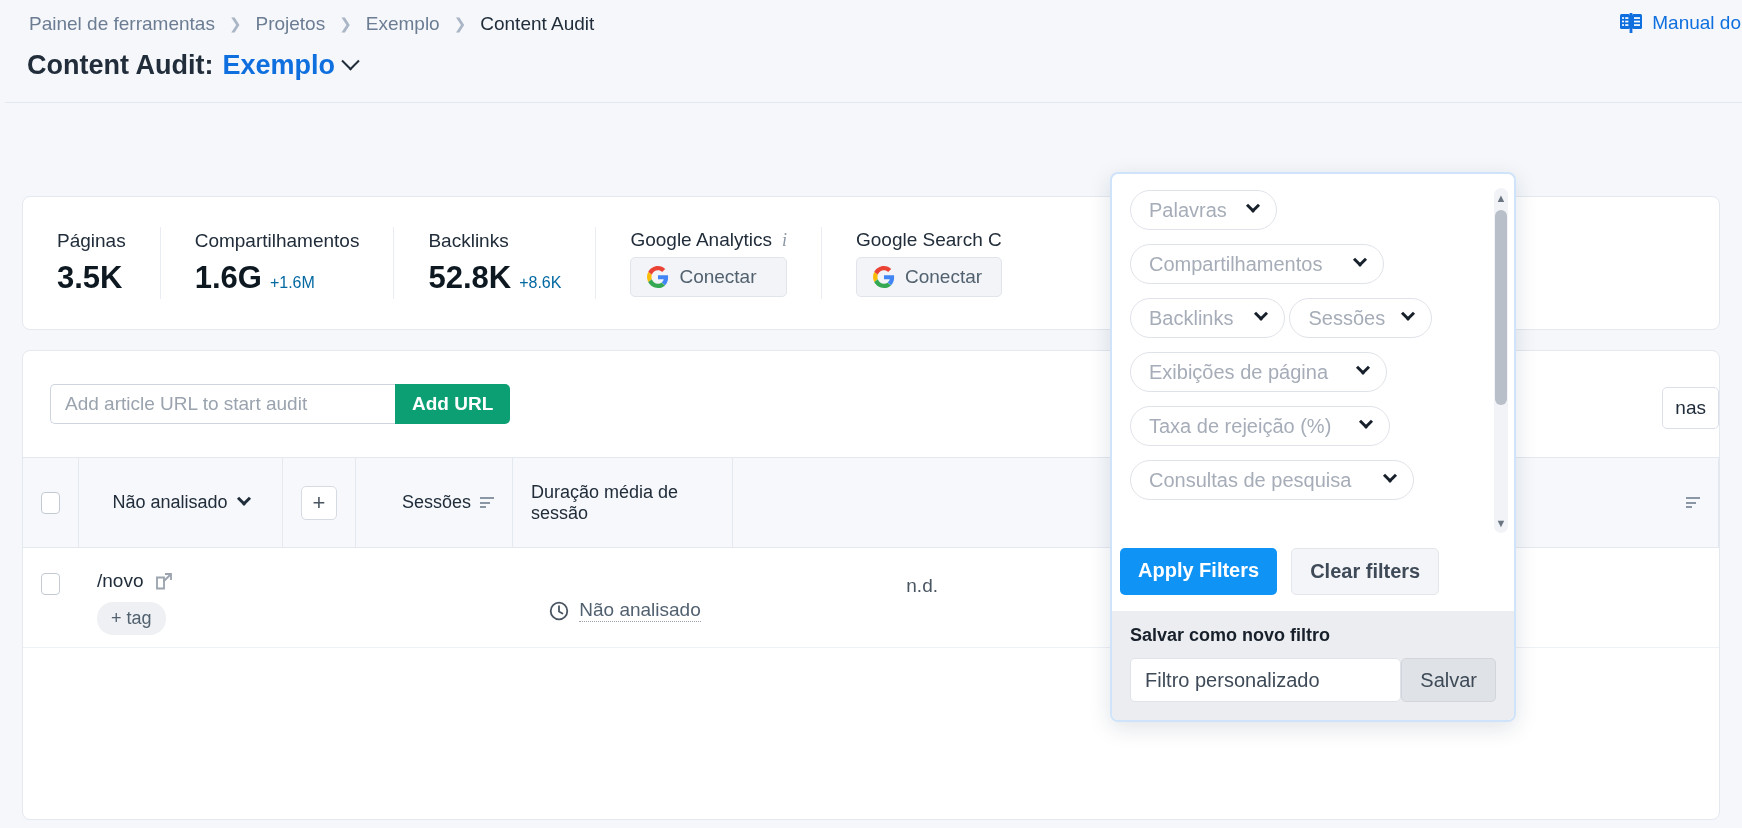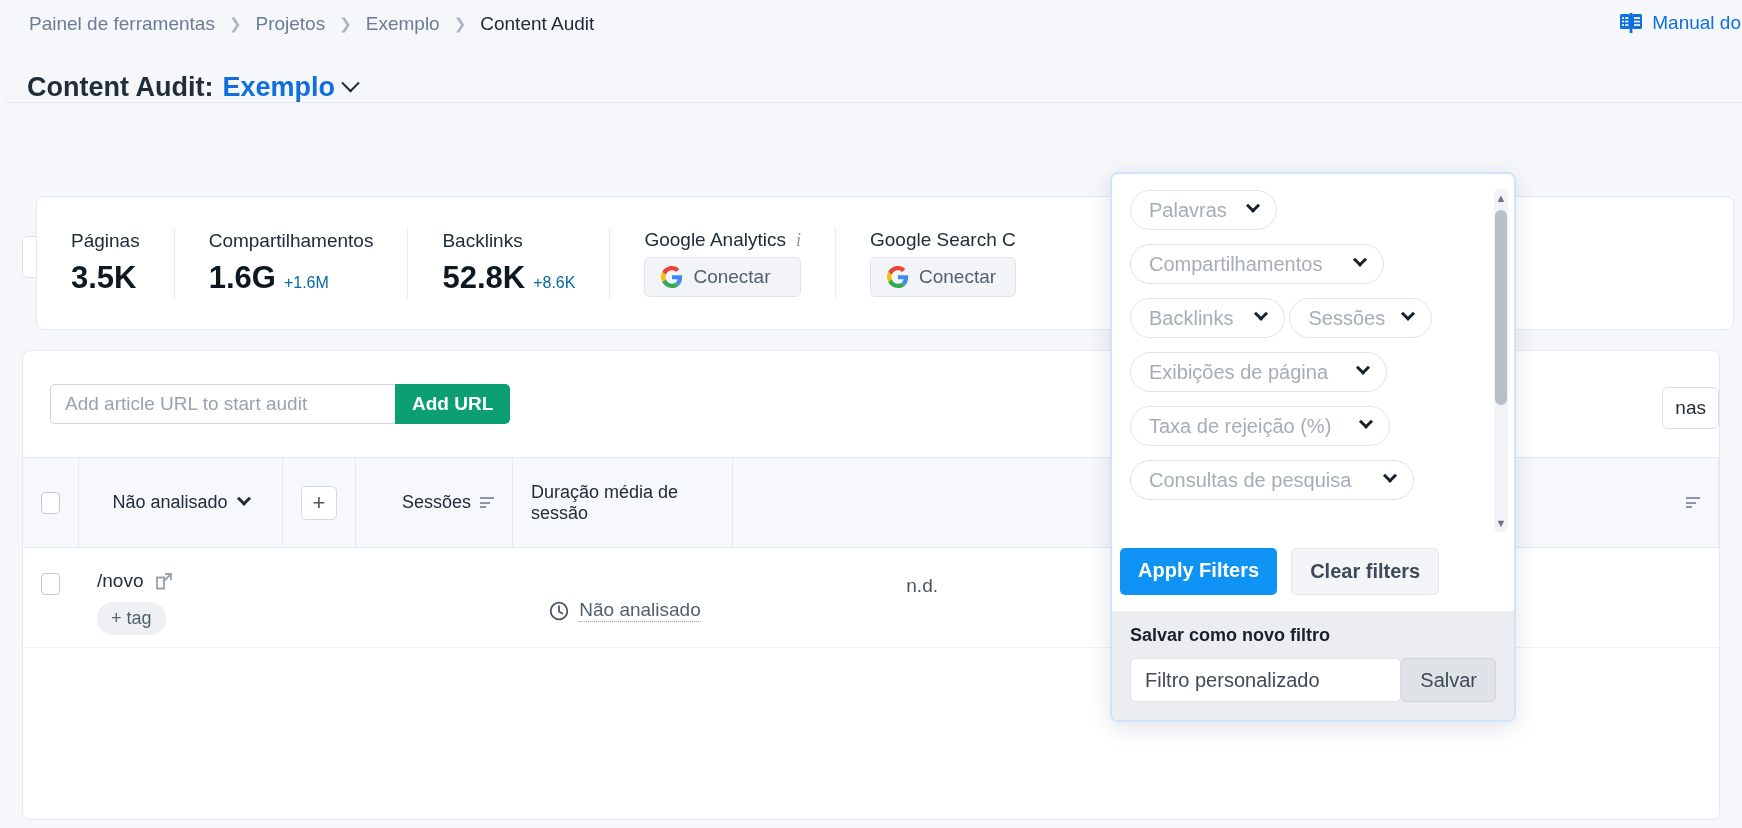--- a/index.html
+++ b/index.html
@@ -26,21 +26,21 @@
   .breadcrumb .crumb.active { color:#212d3a; }
   .breadcrumb .sep { color:#aab6c6; font-size:15px; }
   .manual {
     position:absolute; right:6px; top:12px;
     display:flex; gap:9px;
     color:#0f6fde; font-size:19px; white-space:nowrap;
   }
   .page-title {
     position:absolute; left:22px; top:50px;
     font-size:27px; font-weight:bold; color:#212d3a;
-    display:flex; align-items:center; gap:9px;margin-top:22px;
+    display:flex; align-items:center; gap:9px;
   }
   .page-title .proj { color:#0f6fde; }
   .caret {
     display:inline-block; width:13px; height:13px;
     border-right:2.6px solid currentColor; border-bottom:2.6px solid currentColor;
     transform:rotate(45deg) translate(-3px,-3px);
   }
 
   
   .tabsrow { position:absolute; left:0; top:104px; width:1742px; height:86px; background:#f5f7fa; }
@@ -65,21 +65,21 @@
     padding:0 16px; border-radius:6px;
     background:#d3d7dd; color:#9aa3ae; font-size:19px; white-space:nowrap;
     cursor:pointer;
   }
   .filtros .caret { border-color:#5e6872; width:11px;height:11px;border-width:3px; }
 
   
   .metrics {
     position:absolute; left:22px; top:196px; width:1698px; height:134px;
     background:#fff; border:1px solid #e4e8ef; border-radius:8px;
-    display:flex; align-items:center;margin-left:14px;
+    display:flex; align-items:center;
   }
   .metric { padding:0 34px; border-right:1px solid #e9edf3; height:72px;
             display:flex; flex-direction:column; justify-content:center; }
   .metric:last-child { border-right:none; }
   .metric .lbl { font-size:19px; color:#212d3a; display:flex; align-items:center; gap:10px; white-space:nowrap;}
   .metric .val { margin-top:8px; font-size:31px; font-weight:bold; color:#0d1821; display:flex; align-items:baseline; gap:8px;}
   .metric .delta { font-size:16px; font-weight:normal; color:#0369a1; }
   .info-i { font-style:italic; color:#8c97a5; font-size:18px; font-family:"Liberation Serif", serif;}
   .conn {
     margin-top:6px; display:inline-flex; align-items:center; gap:10px;

